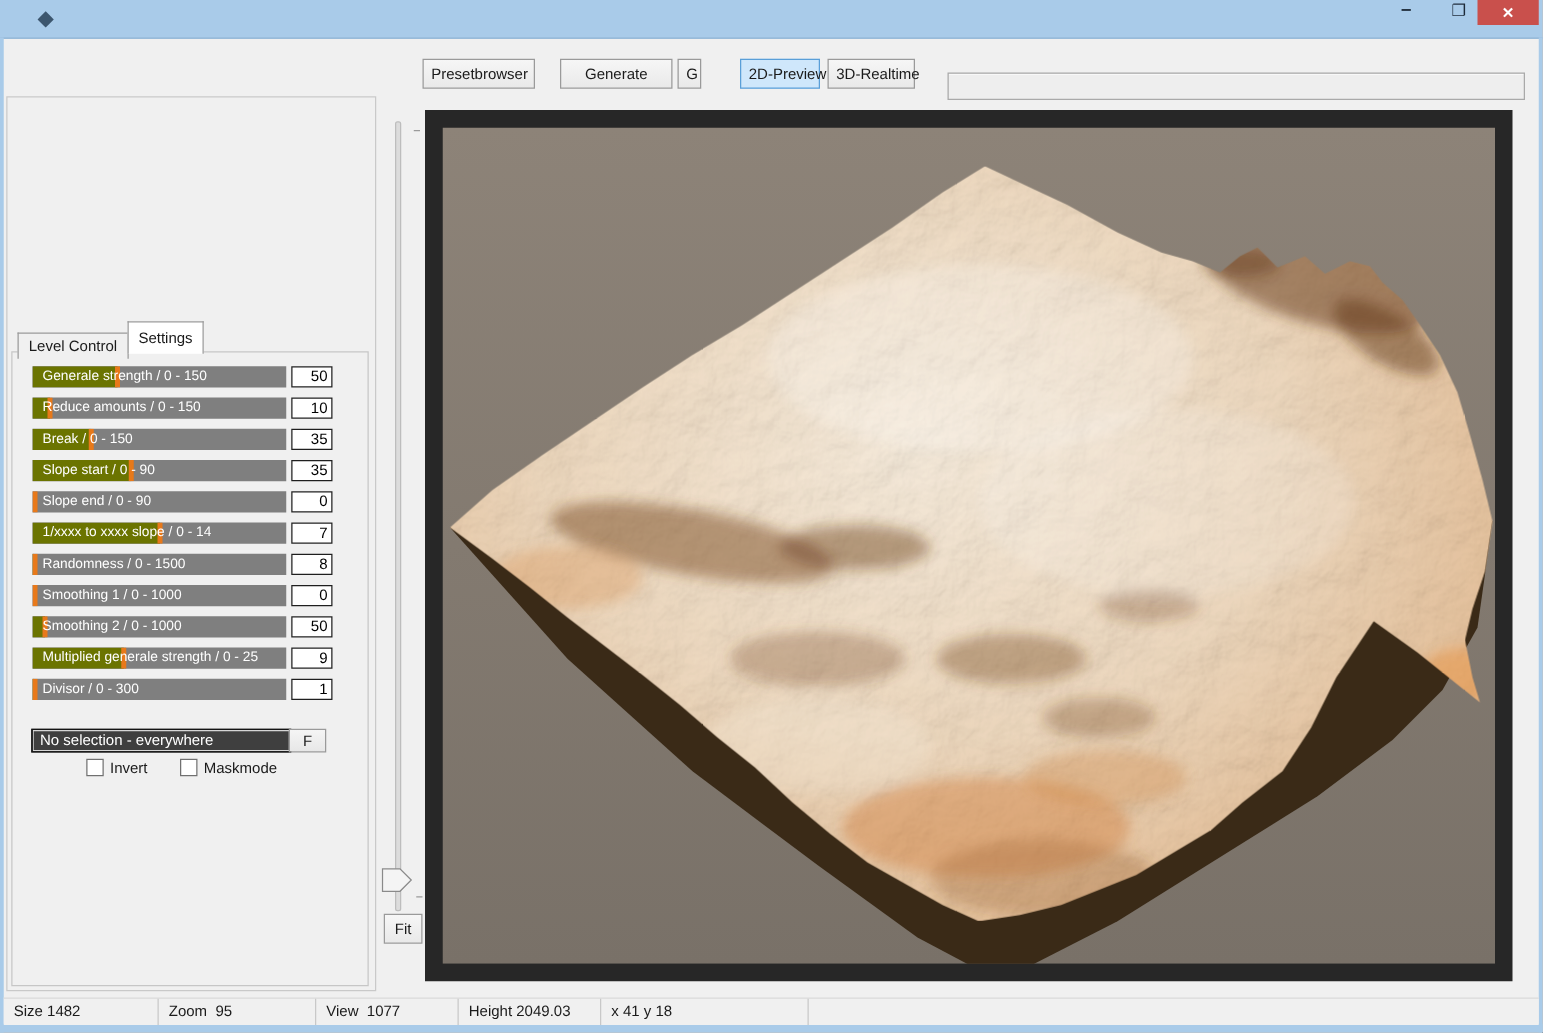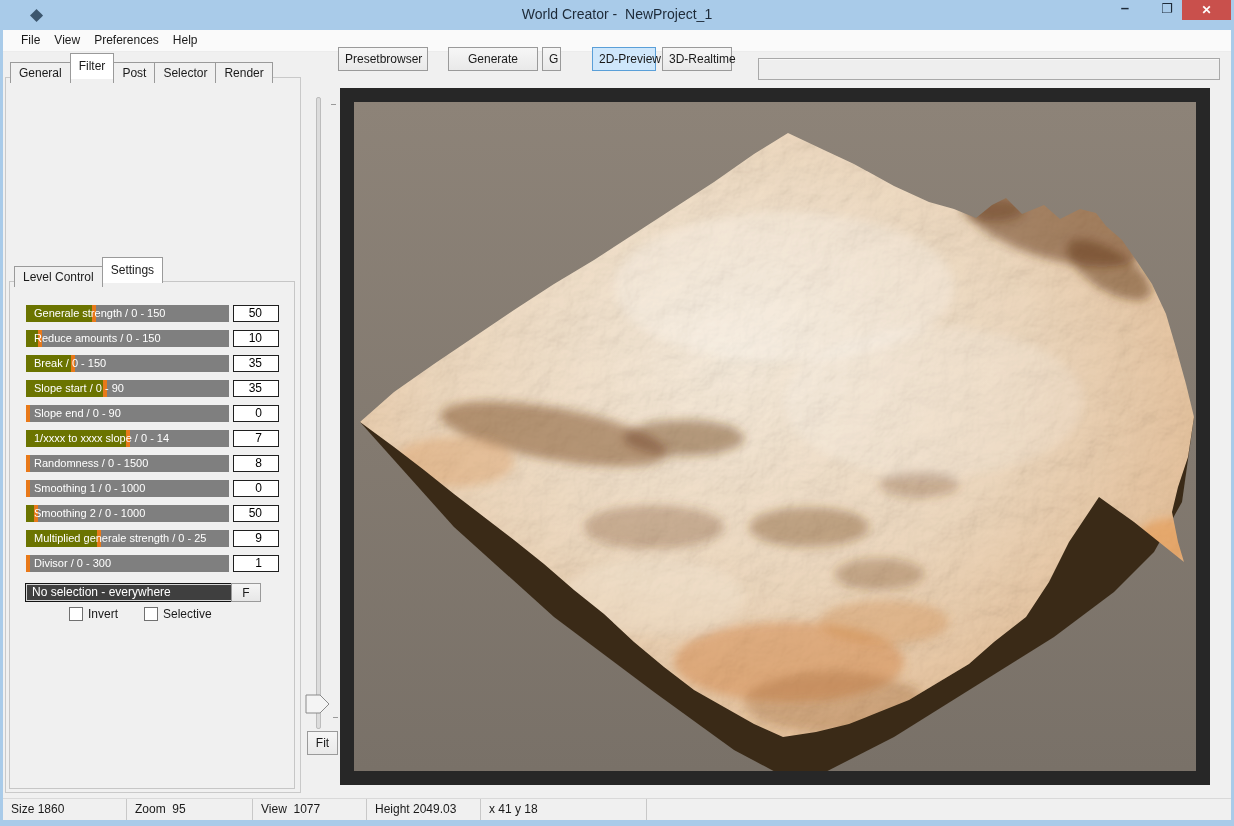--- a/index.html
+++ b/index.html
@@ -40,28 +40,28 @@
   .litem.sel{background:var(--selection-blue,#3d9ae3);color:#0d2235;}
   .btncol{position:absolute;left:222px;top:90px;width:73px;}
   .cbtn{display:block;width:73px;height:20px;margin-bottom:5px;background:linear-gradient(#f5f5f5,#e7e7e7);
         border:1px solid #9a9a9a;font-size:12px;font-family:inherit;color:#1a1a1a;border-radius:1px;}
 
   
   .subtabstrip{position:absolute;left:14px;top:257px;height:24px;}
   .subpage{position:absolute;left:9px;top:281px;width:284px;height:506px;border:1px solid #c6c6c6;background:#f0f0f0;}
 
   
-  .sliders{position:absolute;left:0;top:12px;width:100%;height:100%;}
+  .sliders{position:absolute;left:0;top:0;width:100%;height:100%;}
   .srow{position:absolute;left:16px;height:17px;}
   .sbar{position:absolute;left:0;top:0;width:203px;height:17px;background:var(--slider-track,#7f7f7f);overflow:hidden;}
   .sfill{position:absolute;left:0;top:0;bottom:0;background:var(--slider-fill,#6b7400);}
   .smark{position:absolute;top:0;bottom:0;width:4px;background:var(--slider-marker,#e8791a);}
   .slab{position:absolute;left:8px;top:0;line-height:17px;font-size:11px;color:#fff;white-space:pre;}
   .sval{position:absolute;left:207px;top:0;width:28px;height:15px;background:#fff;border:1px solid #1f1f1f;
-        font-size:12px;line-height:15px;text-align:right;padding-right:16px;color:#000;}
+        font-size:12px;line-height:15px;text-align:right;padding-right:3px;color:#000;}
 
   
   .selbar{position:absolute;left:25px;top:583px;width:200px;height:17px;background:var(--selection-bar-bg,#3f3f3f);
           border:1px solid #141414;box-shadow:inset 0 0 0 1px #d6d6d6;font-size:12px;color:#fff;
           line-height:17px;padding-left:6px;}
   .fbtn{position:absolute;left:231px;top:583px;width:30px;height:19px;background:linear-gradient(#f5f5f5,#e7e7e7);
         border:1px solid #9a9a9a;font-size:12px;font-family:inherit;color:#1a1a1a;}
   .checkrow{position:absolute;left:25px;top:607px;height:16px;padding-left:44px;}
   .chk{display:inline-flex;align-items:center;margin-right:26px;font-size:12px;color:#1a1a1a;}
   .chk .box{width:12px;height:12px;background:#fff;border:1px solid #707070;margin-right:5px;}
@@ -97,33 +97,30 @@
   .scell{height:21px;line-height:20px;font-size:12px;color:#1a1a1a;border-right:1px solid #c8c8c8;
          padding-left:8px;box-sizing:border-box;white-space:pre;}
 </style>
 </head>
 <body>
 
 <div class="win">
 
   <div class="titlebar">
     <span class="appicon">◆</span>
-    <div class="titletext">World Creator -  NewProject_1</div>
     <div class="wbtn btn-min">–</div>
     <div class="wbtn btn-max">❐</div>
     <div class="wbtn btn-close">✕</div>
   </div>
   <div class="sideborder bl"></div>
   <div class="sideborder br"></div>
   <div class="bottomstripe"></div>
 
-  <nav class="menubar"><span class="mitem">File</span><span class="mitem">View</span><span class="mitem">Preferences</span><span class="mitem">Help</span></nav>
 
   <div class="pagebox"></div>
-  <div class="tabstrip"><span class="tab">General</span><span class="tab active">Filter</span><span class="tab">Post</span><span class="tab">Selector</span><span class="tab">Render</span></div>
 
 
   <div class="subpage">
     <div class="sliders">
         <div class="srow" style="top: 11px;">
           <div class="sbar">
             <div class="sfill" style="width: 68px;"></div>
             <div class="smark" style="left: 66px;"></div>
             <span class="slab">Generale strength / 0 - 150</span>
           </div>
@@ -213,21 +210,21 @@
   </div>
   <div class="subtabstrip"><span class="tab">Level Control</span><span class="tab active">Settings</span></div>
 
   <div class="selbar">No selection - everywhere</div>
   <button class="fbtn">F</button>
   <div class="checkrow"><label class="chk">
         <span class="box"></span>
         <span>Invert</span>
       </label><label class="chk">
         <span class="box"></span>
-        <span>Selective</span>
+        <span>Maskmode</span>
       </label></div>
 
   <div class="toolbar"><button class="tbtn">Presetbrowser</button><button class="tbtn">Generate</button><button class="tbtn">G</button><button class="tbtn active">2D-Preview</button><button class="tbtn">3D-Realtime</button></div>
   <div class="progress"></div>
 
   <div class="vtrack"></div>
   <div class="vtick" style="left:331px;top:104px;"></div>
   <div class="vtick" style="left:333px;top:717px;"></div>
   <div class="vhandle">
     <svg width="26" height="20" viewBox="0 0 26 20">
@@ -288,20 +285,20 @@
           <ellipse cx="480" cy="600" rx="90" ry="30" fill="#9c5f2e" opacity="0.3"></ellipse>
           <ellipse cx="430" cy="185" rx="170" ry="75" fill="#ffffff" opacity="0.22"></ellipse>
           <ellipse cx="580" cy="300" rx="150" ry="75" fill="#ffffff" opacity="0.16"></ellipse>
           <ellipse cx="300" cy="495" rx="90" ry="38" fill="#f6ecdc" opacity="0.3"></ellipse>
         </g>
       </g>
     </svg>
   </div>
 
   <div class="statusbar">
-      <div class="scell" style="width: 124px;">Size 1860</div>
+      <div class="scell" style="width: 124px;">Size 1482</div>
       <div class="scell" style="width: 126px;">Zoom  95</div>
       <div class="scell" style="width: 114px;">View  1077</div>
       <div class="scell" style="width: 114px;">Height 2049.03</div>
       <div class="scell" style="width: 166px;">x 41 y 18</div>
     </div>
 
 </div>
 
 </body></html>

